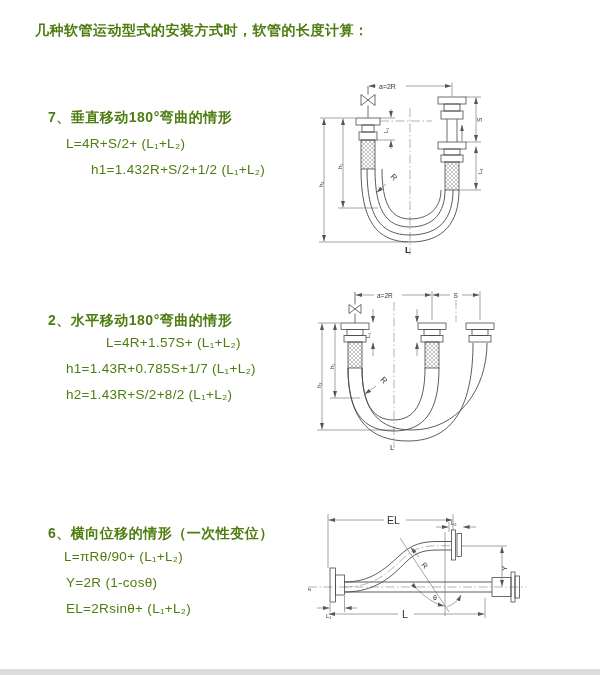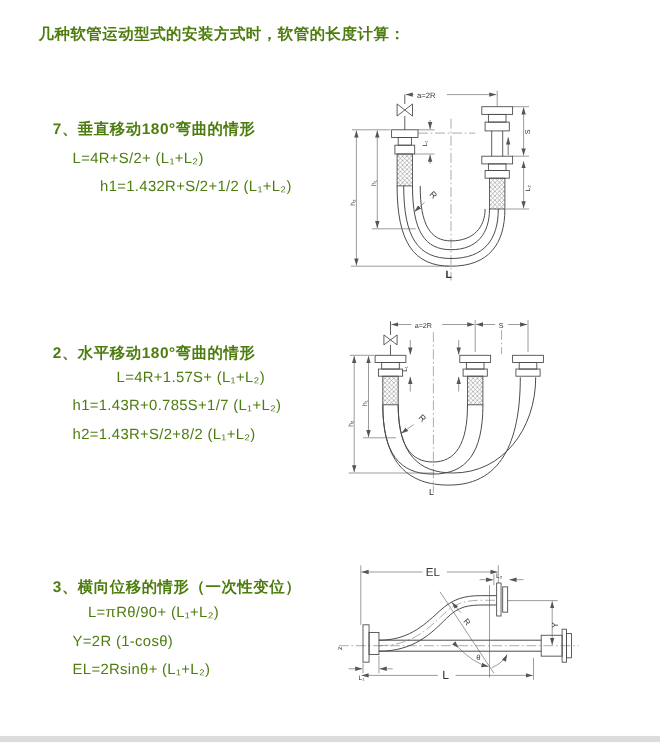--- a/index.html
+++ b/index.html
@@ -21,22 +21,22 @@
 
   <div class="sec-heading" style="left:48px;top:109px;">7、垂直移动180°弯曲的情形</div>
   <div class="formula" style="left:66px;top:136px;">L=4R+S/2+ (L₁+L₂)</div>
   <div class="formula" style="left:66px;top:162px;padding-left:25px;">h1=1.432R+S/2+1/2 (L₁+L₂)</div>
 
   <div class="sec-heading" style="left:48px;top:312px;">2、水平移动180°弯曲的情形</div>
   <div class="formula" style="left:66px;top:335px;margin-left:40px;">L=4R+1.57S+ (L₁+L₂)</div>
   <div class="formula" style="left:66px;top:361px;">h1=1.43R+0.785S+1/7 (L₁+L₂)</div>
   <div class="formula" style="left:66px;top:387px;">h2=1.43R+S/2+8/2 (L₁+L₂)</div>
 
-  <div class="sec-heading" style="left:48px;top:525px;">3、横向位移的情形（一次性变位）</div>
-  <div class="formula" style="left:80px;top:549px;">L=πRθ/90+ (L₁+L₂)</div>
+  <div class="sec-heading" style="left:48px;top:525px;">6、横向位移的情形（一次性变位）</div>
+  <div class="formula" style="left:64px;top:549px;">L=πRθ/90+ (L₁+L₂)</div>
   <div class="formula" style="left:66px;top:575px;">Y=2R (1-cosθ)</div>
   <div class="formula" style="left:66px;top:601px;">EL=2Rsinθ+ (L₁+L₂)</div>
 
   <svg style="left:310px;top:70px;" width="290" height="190" viewBox="0 0 290 190">
     <defs>
       <marker id="m1" markerWidth="7" markerHeight="6" refX="6.4" refY="3" orient="auto" markerUnits="userSpaceOnUse">
         <path d="M0,1 L6.5,3 L0,5 Z" fill="#555"></path>
       </marker>
       <pattern id="hx1" width="4" height="4" patternUnits="userSpaceOnUse">
         <path d="M0,0 L4,4 M4,0 L0,4" stroke="#888" stroke-width="0.5"></path>

